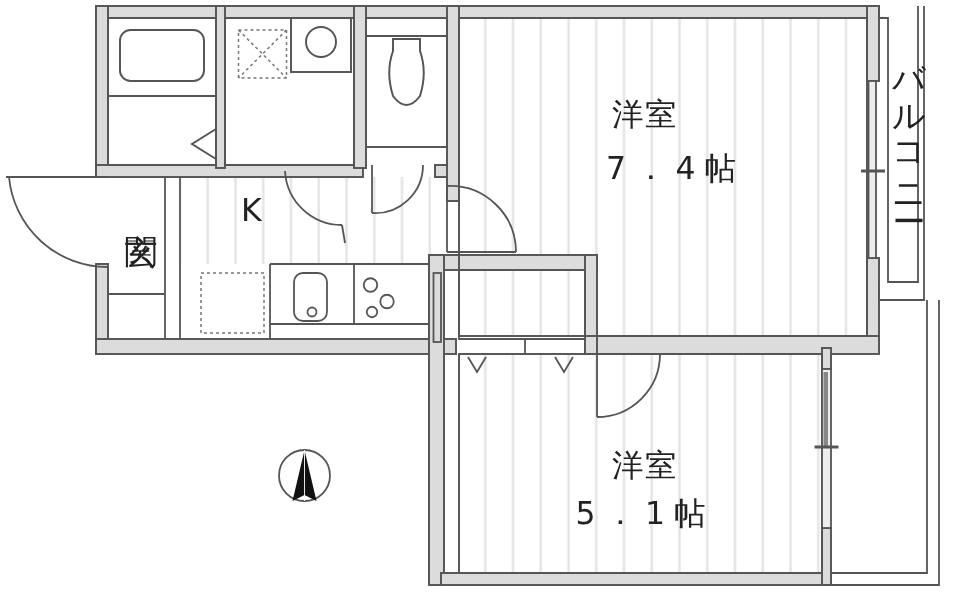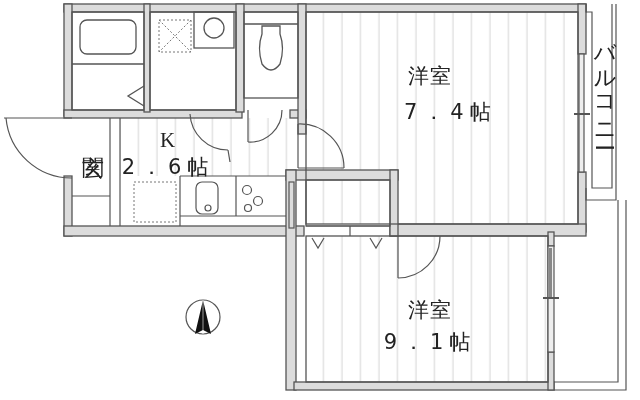--- a/index.html
+++ b/index.html
@@ -1,19 +1,19 @@
 <!DOCTYPE html>
 <html><head>
 <meta charset="utf-8">
 <style>
   html, body { margin:0; padding:0; background:#ffffff; }
   body { width:640px; height:400px; position:relative; overflow:hidden; font-family:"DejaVu Sans", sans-serif; }
   svg { position:absolute; left:0; top:0; }
   .lbl { position:absolute; color:#222; font-family:"DejaVu Sans", sans-serif; text-align:center; white-space:nowrap; }
-  .room-name { font-size:21px; letter-spacing:1px;font-family:Liberation Serif, serif; }
+  .room-name { font-size:21px; letter-spacing:1px; }
   .room-size { font-size:21px; letter-spacing:6px; }
   .room-num { font-size:23px; letter-spacing:8px; }
   .vert { writing-mode:vertical-rl; font-size:22px; letter-spacing:2px; }
 </style>
 </head>
 <body>
 
 <svg width="640" height="400" viewBox="0 0 640 400">
   <defs>
     <pattern id="stripes" width="18.5" height="10" patternUnits="userSpaceOnUse">
@@ -167,23 +167,22 @@
   </g>
 </svg>
 
 <div class="lbl" style="left:380px;top:62px;width:100px;">
   <div class="room-name">洋室</div>
   <div class="room-size" style="margin-top:8px;padding-left:24px;">7．4帖</div>
 </div>
 
 <div class="lbl" style="left:380px;top:296px;width:100px;">
   <div class="room-name">洋室</div>
-  <div class="room-size" style="margin-top:4px;">9．1帖</div>
+  <div class="room-size" style="margin-top:4px;">5．1帖</div>
 </div>
 
 <div class="lbl" style="left:118px;top:128px;width:100px;">
   <div class="room-name">K</div>
-  <div class="room-size" style="margin-top:0px;">2．6帖</div>
 </div>
 
 <div class="lbl vert" style="left:78px;top:138px;">玄関</div>
 
 <div class="lbl vert" style="left:590px;top:28px;">バルコニー</div>
 
 </body></html>

